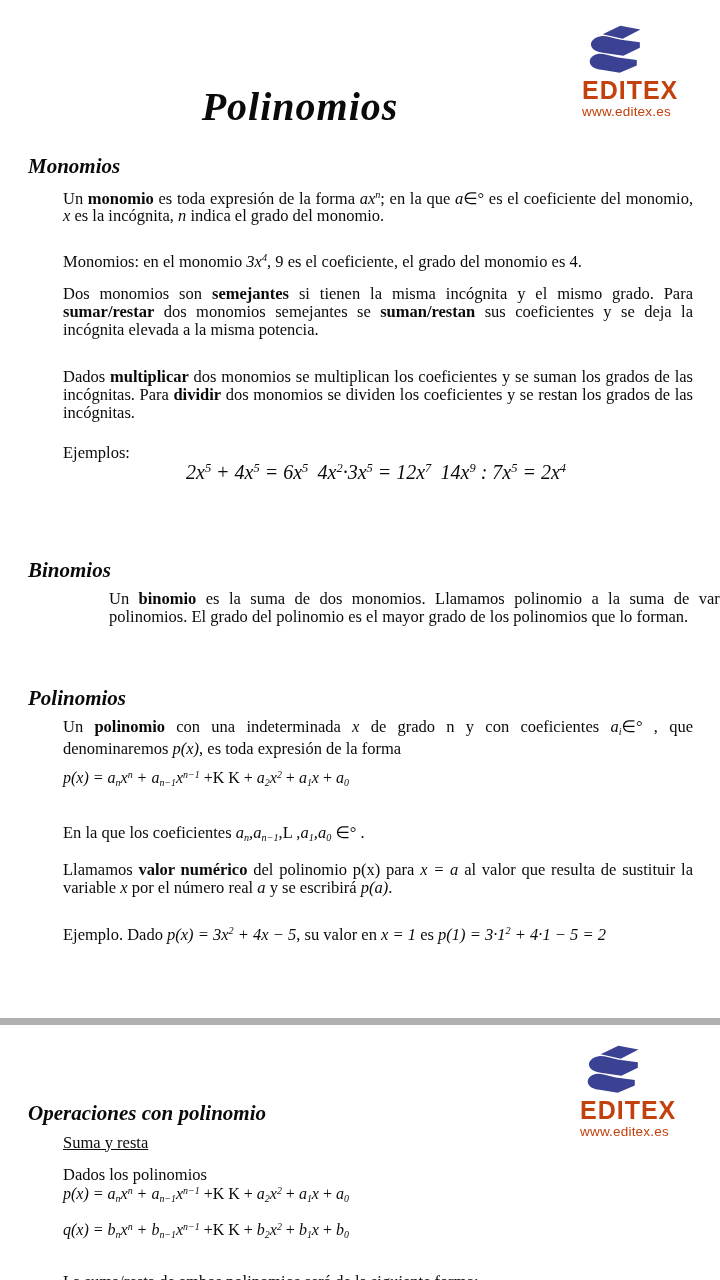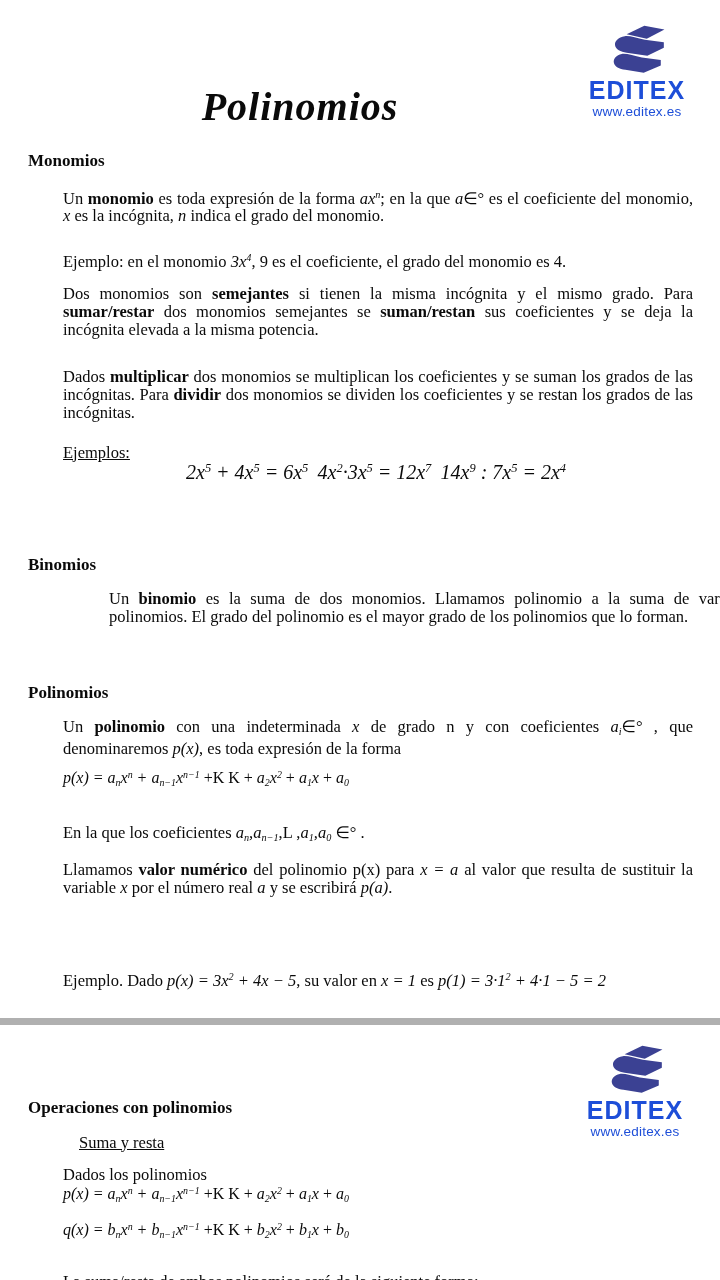--- a/index.html
+++ b/index.html
@@ -1,33 +1,33 @@
 <!DOCTYPE html>
 <html><head>
 <meta charset="utf-8">
 <style>
   html,body{margin:0;padding:0;background:#ffffff;}
   body{width:720px;height:1280px;position:relative;overflow:hidden;
        font-family:"Liberation Serif",serif;color:#0a0a0a;}
   .abs{position:absolute;}
   .doc-title{top:56px;left:0;width:600px;text-align:center;
              font-size:40px;font-weight:700;font-style:italic;letter-spacing:1px;}
-  .section-heading{font-weight:700;font-size:17px;left:28px;}
+  .section-heading{font-weight:700;font-size:21px;left:28px;font-style:italic;}
   .body-par{left:63px;width:630px;font-size:16.5px;line-height:18px;text-align:justify;}
   .plain-line{left:63px;font-size:16.5px;}
   .underlined{text-decoration:underline;}
   .center-formula{left:63px;width:630px;text-align:left;font-size:16px;white-space:nowrap;}
   .formula-row{top:461px;left:186px;width:380px;display:flex;justify-content:space-between;font-size:20px;}
   .formula-row span.f{white-space:nowrap;}
   .seg-m{font-style:italic;}
   .seg-b{font-weight:700;font-style:normal;}
   .seg-sup{font-size:0.62em;vertical-align:0.55em;font-style:italic;}
   .seg-sub{font-size:0.62em;vertical-align:-0.25em;font-style:italic;}
   .page-divider{top:1018px;left:0;width:720px;height:7px;background:#b0b0b0;}
-  .logo{width:110px;text-align:center;color:#1d4ed8;}
+  .logo{width:110px;text-align:left;color:#c2410c;}
   .logo-1{top:24px;right:28px;}
   .logo-2{top:1044px;right:30px;}
   .logo-icon{display:block;margin:0 auto;}
   .logo-word{font-family:"Liberation Sans",sans-serif;font-weight:700;font-size:25px;
              line-height:1.02;letter-spacing:1px;}
   .logo-url{font-family:"Liberation Sans",sans-serif;font-weight:400;font-size:13.5px;
             letter-spacing:0.2px;line-height:1.2;}
 </style>
 </head>
 <body>
@@ -43,27 +43,27 @@
     </svg>
   </span>
   <div class="logo-word">EDITEX</div>
   <div class="logo-url">www.editex.es</div>
 </div>
 
 <h2 class="abs section-heading" style="top:137px;">Monomios</h2>
 
 <p class="abs body-par" style="top:169px;"><span class="">Un </span><span class="seg-b">monomio</span><span class=""> es toda expresión de la forma </span><span class="seg-m">ax</span><span class="seg-m seg-sup">n</span><span class="">;  en la que </span><span class="seg-m">a</span><span class="">∈°</span><span class=""> es el coeficiente del monomio, </span><span class="seg-m">x</span><span class=""> es la incógnita, </span><span class="seg-m">n</span><span class=""> indica el grado del monomio.</span></p>
 
-<p class="abs body-par" style="top:232px;"><span class="">Ejemplo: en el monomio </span><span class="seg-m">3x</span><span class="seg-m seg-sup">4</span><span class="">, 9 es el coeficiente, el grado del monomio es 4.</span></p>
+<p class="abs body-par" style="top:232px;"><span class="">Monomios: en el monomio </span><span class="seg-m">3x</span><span class="seg-m seg-sup">4</span><span class="">, 9 es el coeficiente, el grado del monomio es 4.</span></p>
 
 <p class="abs body-par" style="top:268px;"><span class="">Dos monomios son </span><span class="seg-b">semejantes</span><span class=""> si tienen la misma incógnita y el mismo grado. Para </span><span class="seg-b">sumar/restar</span><span class=""> dos monomios semejantes se </span><span class="seg-b">suman/restan</span><span class=""> sus coeficientes y se deja la incógnita elevada a la misma potencia.</span></p>
 
 <p class="abs body-par" style="top:351px;"><span class="">Dados </span><span class="seg-b">multiplicar</span><span class=""> dos monomios se multiplican los coeficientes y se suman los grados de las incógnitas. Para </span><span class="seg-b">dividir</span><span class=""> dos monomios se dividen los coeficientes y se restan los grados de las incógnitas.</span></p>
 
-<p class="abs plain-line" style="top:426px;text-decoration:underline;">Ejemplos:</p>
+<p class="abs plain-line" style="top:426px;">Ejemplos:</p>
 
 <div class="abs formula-row">
   <span class="f"><span class="seg-m">2x</span><span class="seg-m seg-sup">5</span><span class="seg-m"> + 4x</span><span class="seg-m seg-sup">5</span><span class="seg-m"> = 6x</span><span class="seg-m seg-sup">5</span></span>
   <span class="f"><span class="seg-m">4x</span><span class="seg-m seg-sup">2</span><span class="seg-m">·3x</span><span class="seg-m seg-sup">5</span><span class="seg-m"> = 12x</span><span class="seg-m seg-sup">7</span></span>
   <span class="f"><span class="seg-m">14x</span><span class="seg-m seg-sup">9</span><span class="seg-m"> : 7x</span><span class="seg-m seg-sup">5</span><span class="seg-m"> = 2x</span><span class="seg-m seg-sup">4</span></span>
 </div>
 
 <h2 class="abs section-heading" style="top:541px;">Binomios</h2>
 
 <p class="abs body-par" style="top:573px;margin-left:46px;"><span class="">Un </span><span class="seg-b">binomio</span><span class=""> es la suma de dos monomios. Llamamos polinomio a la suma de varios polinomios. El grado del polinomio es el mayor grado de los polinomios que lo forman.</span></p>
@@ -71,39 +71,39 @@
 <h2 class="abs section-heading" style="top:669px;">Polinomios</h2>
 
 <p class="abs body-par" style="top:701px;"><span class="">Un </span><span class="seg-b">polinomio</span><span class=""> con una indeterminada </span><span class="seg-m">x</span><span class=""> de grado n y con coeficientes </span><span class="seg-m">a</span><span class="seg-m seg-sub">i</span><span class="">∈°</span><span class=""> , que denominaremos </span><span class="seg-m">p(x)</span><span class="">, es toda expresión de la forma</span></p>
 
 <div class="abs center-formula" style="top:769px;"><span class="seg-m">p(x) = a</span><span class="seg-m seg-sub">n</span><span class="seg-m">x</span><span class="seg-m seg-sup">n</span><span class="seg-m"> + a</span><span class="seg-m seg-sub">n−1</span><span class="seg-m">x</span><span class="seg-m seg-sup">n−1</span><span class=""> +K K + </span><span class="seg-m">a</span><span class="seg-m seg-sub">2</span><span class="seg-m">x</span><span class="seg-m seg-sup">2</span><span class=""> + </span><span class="seg-m">a</span><span class="seg-m seg-sub">1</span><span class="seg-m">x</span><span class=""> + </span><span class="seg-m">a</span><span class="seg-m seg-sub">0</span></div>
 
 <p class="abs body-par" style="top:807px;"><span class="">En la que los coeficientes </span><span class="seg-m">a</span><span class="seg-m seg-sub">n</span><span class="seg-m">,</span><span class="seg-m">a</span><span class="seg-m seg-sub">n−1</span><span class="">,L ,</span><span class="seg-m">a</span><span class="seg-m seg-sub">1</span><span class="seg-m">,</span><span class="seg-m">a</span><span class="seg-m seg-sub">0</span><span class=""> ∈° .</span></p>
 
 <p class="abs body-par" style="top:844px;"><span class="">Llamamos </span><span class="seg-b">valor numérico</span><span class=""> del polinomio p(x) para </span><span class="seg-m">x = a</span><span class=""> al valor que resulta de sustituir la variable </span><span class="seg-m">x</span><span class=""> por el número real </span><span class="seg-m">a</span><span class=""> y se escribirá </span><span class="seg-m">p(a)</span><span class="">.</span></p>
 
-<p class="abs body-par" style="top:951px;"><span class="">Ejemplo. Dado </span><span class="seg-m">p(x) = 3x</span><span class="seg-m seg-sup">2</span><span class="seg-m"> + 4x − 5</span><span class="">, su valor en </span><span class="seg-m">x = 1</span><span class=""> es </span><span class="seg-m">p(1) = 3·1</span><span class="seg-m seg-sup">2</span><span class="seg-m"> + 4·1 − 5 = 2</span></p>
+<p class="abs body-par" style="top:905px;"><span class="">Ejemplo. Dado </span><span class="seg-m">p(x) = 3x</span><span class="seg-m seg-sup">2</span><span class="seg-m"> + 4x − 5</span><span class="">, su valor en </span><span class="seg-m">x = 1</span><span class=""> es </span><span class="seg-m">p(1) = 3·1</span><span class="seg-m seg-sup">2</span><span class="seg-m"> + 4·1 − 5 = 2</span></p>
 
 <div class="abs page-divider"></div>
 
 <div class="abs logo logo-2">
   <span class="logo-icon">
     <svg width="62" height="50" viewBox="0 0 100 82" fill="#3b4193" xmlns="http://www.w3.org/2000/svg">
       <path d="M33 17 L62 3 L95 9 L66 24 Z"></path>
       <path d="M30 20 C19 22 13 28 14 35 C15 42 23 46 33 47 L67 52 L94 39 L94 30 L63 26 C49 23 38 19 30 20 Z"></path>
       <path d="M25 49 C16 51 11 57 12 63 C13 70 21 74 31 75 L61 80 L89 68 L89 59 L58 55 C45 52 33 48 25 49 Z"></path>
     </svg>
   </span>
   <div class="logo-word">EDITEX</div>
   <div class="logo-url">www.editex.es</div>
 </div>
 
-<h2 class="abs section-heading" style="top:1084px;">Operaciones con polinomios</h2>
+<h2 class="abs section-heading" style="top:1084px;">Operaciones con polinomio</h2>
 
-<p class="abs plain-line underlined" style="top:1116px;margin-left:16px;">Suma y resta</p>
+<p class="abs plain-line underlined" style="top:1116px;">Suma y resta</p>
 
 <p class="abs plain-line" style="top:1148px;">Dados los polinomios</p>
 
 <div class="abs center-formula" style="top:1185px;"><span class="seg-m">p(x) = a</span><span class="seg-m seg-sub">n</span><span class="seg-m">x</span><span class="seg-m seg-sup">n</span><span class="seg-m"> + a</span><span class="seg-m seg-sub">n−1</span><span class="seg-m">x</span><span class="seg-m seg-sup">n−1</span><span class=""> +K K + </span><span class="seg-m">a</span><span class="seg-m seg-sub">2</span><span class="seg-m">x</span><span class="seg-m seg-sup">2</span><span class=""> + </span><span class="seg-m">a</span><span class="seg-m seg-sub">1</span><span class="seg-m">x</span><span class=""> + </span><span class="seg-m">a</span><span class="seg-m seg-sub">0</span></div>
 
 <div class="abs center-formula" style="top:1221px;"><span class="seg-m">q(x) = b</span><span class="seg-m seg-sub">n</span><span class="seg-m">x</span><span class="seg-m seg-sup">n</span><span class="seg-m"> + b</span><span class="seg-m seg-sub">n−1</span><span class="seg-m">x</span><span class="seg-m seg-sup">n−1</span><span class=""> +K K + </span><span class="seg-m">b</span><span class="seg-m seg-sub">2</span><span class="seg-m">x</span><span class="seg-m seg-sup">2</span><span class=""> + </span><span class="seg-m">b</span><span class="seg-m seg-sub">1</span><span class="seg-m">x</span><span class=""> + </span><span class="seg-m">b</span><span class="seg-m seg-sub">0</span></div>
 
 <p class="abs plain-line" style="top:1255px;">La suma/resta de ambos polinomios será de la siguiente forma:</p>
 
 </body></html>

